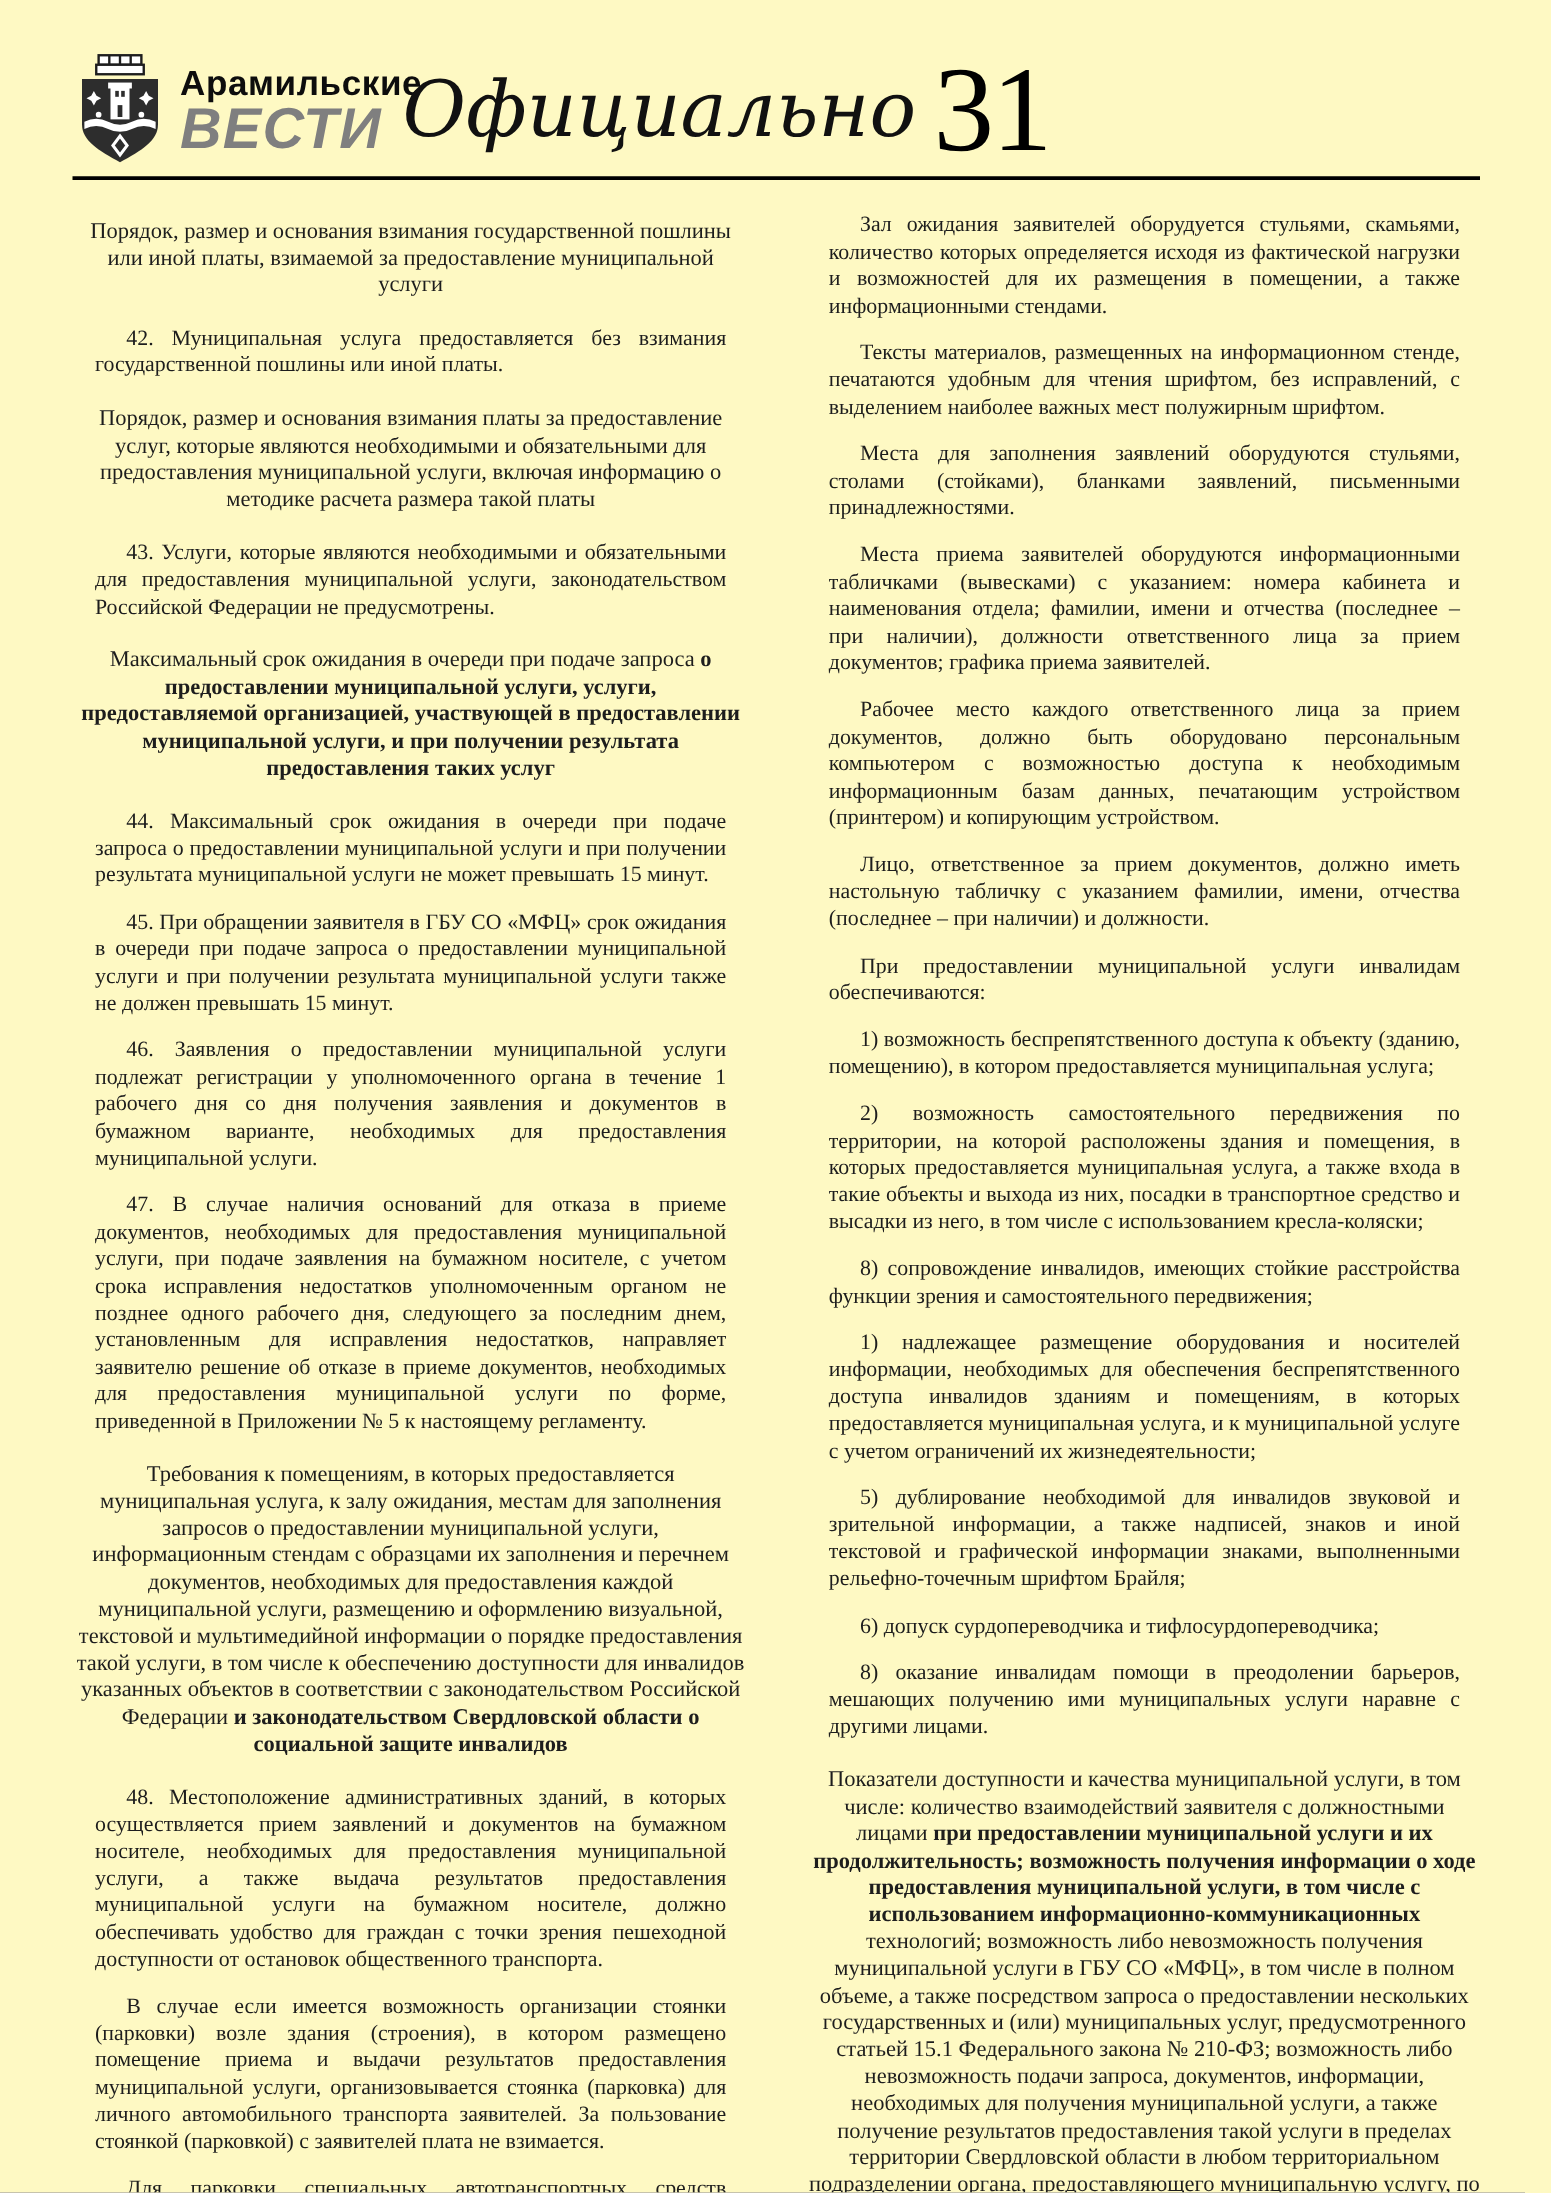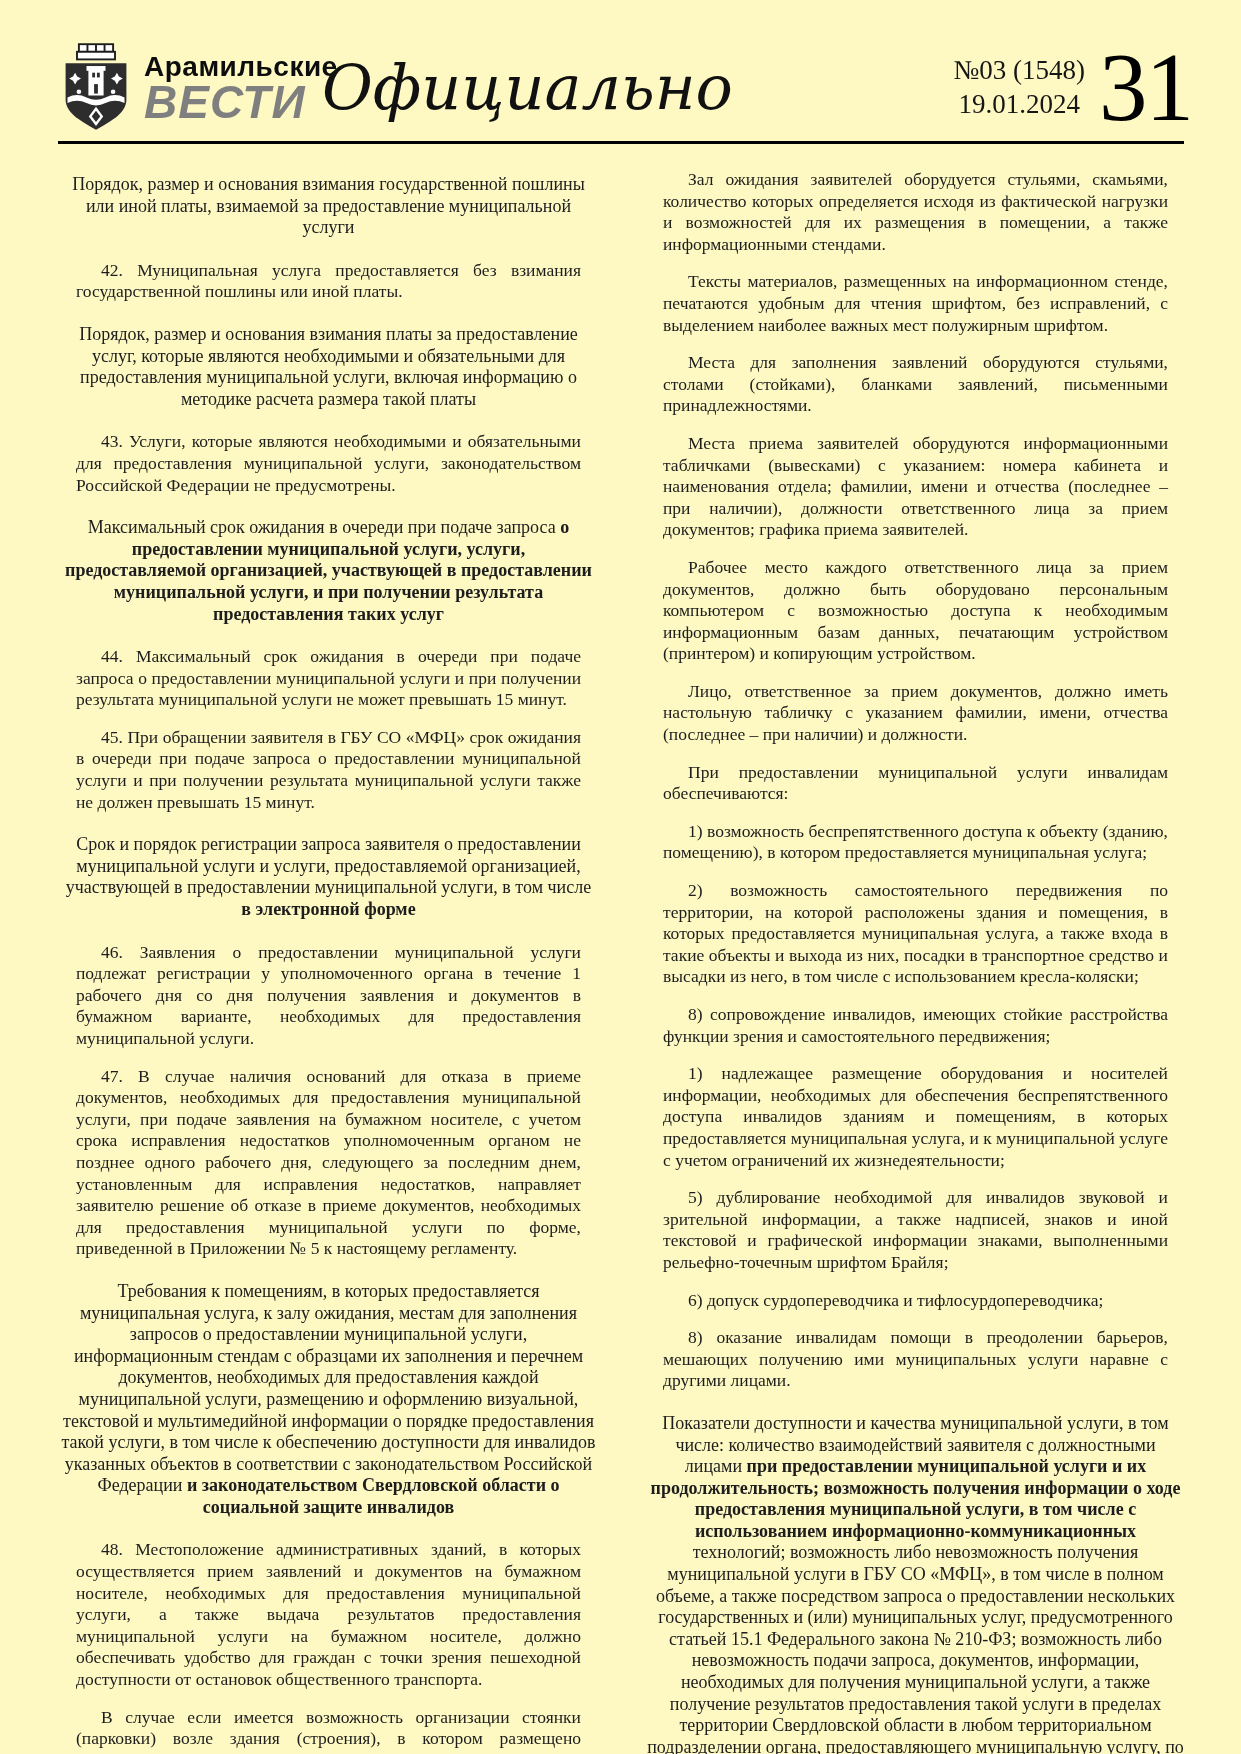--- a/index.html
+++ b/index.html
@@ -84,39 +84,34 @@
 
           <path d="M40,72 L46,80 L40,88 L34,80 Z" fill="none" stroke="#ffffff" stroke-width="2.5"></path>
         </svg>
       </span>
       <span class="brand">
         <span class="brand-top">Арамильские</span>
         <span class="brand-bottom">ВЕСТИ</span>
       </span>
     </div>
     <div class="section-title">Официально</div>
-    <div class="issue">
-      <div>№03 (1548)</div>
-      <div>19.01.2024</div>
-    </div>
     <div class="page-number">31</div>
   </div>
 
   <div class="header-rule"></div>
 
   <div class="content">
     <div class="col" id="col-left">
         <p class="pc"><span>Порядок, размер и основания взимания государственной пошлины или иной платы, взимаемой за предоставление муниципальной услуги</span></p>
         <p class="pb"><span>42. Муниципальная услуга предоставляется без взимания государственной пошлины или иной платы.</span></p>
         <p class="pc"><span>Порядок, размер и основания взимания платы за предоставление услуг, которые являются необходимыми и обязательными для предоставления муниципальной услуги, включая информацию о методике расчета размера такой платы</span></p>
         <p class="pb"><span>43. Услуги, которые являются необходимыми и обязательными для предоставления муниципальной услуги, законодательством Российской Федерации не предусмотрены.</span></p>
         <p class="pc"><span>Максимальный срок ожидания в очереди при подаче запроса </span><span class="b">о предоставлении муниципальной услуги, услуги, предоставляемой организацией, участвующей в предоставлении муниципальной услуги, и при получении результата предоставления таких услуг</span></p>
         <p class="pb"><span>44. Максимальный срок ожидания в очереди при подаче запроса о предоставлении муниципальной услуги и при получении результата муниципальной услуги не может превышать 15 минут.</span></p>
         <p class="pb"><span>45. При обращении заявителя в ГБУ СО «МФЦ» срок ожидания в очереди при подаче запроса о предоставлении муниципальной услуги и при получении результата муниципальной услуги также не должен превышать 15 минут.</span></p>
-        <p class="pc"><span>Срок и порядок регистрации запроса заявителя о предоставлении муниципальной услуги и услуги, предоставляемой организацией, участвующей в предоставлении муниципальной услуги, в том числе </span><span class="b">в электронной форме</span></p>
         <p class="pb"><span>46. Заявления о предоставлении муниципальной услуги подлежат регистрации у уполномоченного органа в течение 1 рабочего дня со дня получения заявления и документов в бумажном варианте, необходимых для предоставления муниципальной услуги.</span></p>
         <p class="pb"><span>47. В случае наличия оснований для отказа в приеме документов, необходимых для предоставления муниципальной услуги, при подаче заявления на бумажном носителе, с учетом срока исправления недостатков уполномоченным органом не позднее одного рабочего дня, следующего за последним днем, установленным для исправления недостатков, направляет заявителю решение об отказе в приеме документов, необходимых для предоставления муниципальной услуги по форме, приведенной в Приложении № 5 к настоящему регламенту.</span></p>
         <p class="pc"><span>Требования к помещениям, в которых предоставляется муниципальная услуга, к залу ожидания, местам для заполнения запросов о предоставлении муниципальной услуги, информационным стендам с образцами их заполнения и перечнем документов, необходимых для предоставления каждой муниципальной услуги, размещению и оформлению визуальной, текстовой и мультимедийной информации о порядке предоставления такой услуги, в том числе к обеспечению доступности для инвалидов указанных объектов в соответствии с законодательством Российской Федерации </span><span class="b">и законодательством Свердловской области о социальной защите инвалидов</span></p>
         <p class="pb"><span>48. Местоположение административных зданий, в которых осуществляется прием заявлений и документов на бумажном носителе, необходимых для предоставления муниципальной услуги, а также выдача результатов предоставления муниципальной услуги на бумажном носителе, должно обеспечивать удобство для граждан с точки зрения пешеходной доступности от остановок общественного транспорта.</span></p>
         <p class="pb"><span>В случае если имеется возможность организации стоянки (парковки) возле здания (строения), в котором размещено помещение приема и выдачи результатов предоставления муниципальной услуги, организовывается стоянка (парковка) для личного автомобильного транспорта заявителей. За пользование стоянкой (парковкой) с заявителей плата не взимается.</span></p>
         <p class="pb"><span>Для парковки специальных автотранспортных средств инвалидов на стоянке (парковке) выделяется не менее 10% мест (но не менее одного места) для бесплатной парковки транспортных средств, управляемых инвалидами I, II групп, а также инвалидами III группы в порядке, установленном Правительством Российской Федерации, и транспортных средств, перевозящих таких инвалидов и (или) детей-инвалидов.</span></p>
       </div>
     <div class="col" id="col-right">
         <p class="pb"><span>Зал ожидания заявителей оборудуется стульями, скамьями, количество которых определяется исходя из фактической нагрузки и возможностей для их размещения в помещении, а также информационными стендами.</span></p>
         <p class="pb"><span>Тексты материалов, размещенных на информационном стенде, печатаются удобным для чтения шрифтом, без исправлений, с выделением наиболее важных мест полужирным шрифтом.</span></p>

